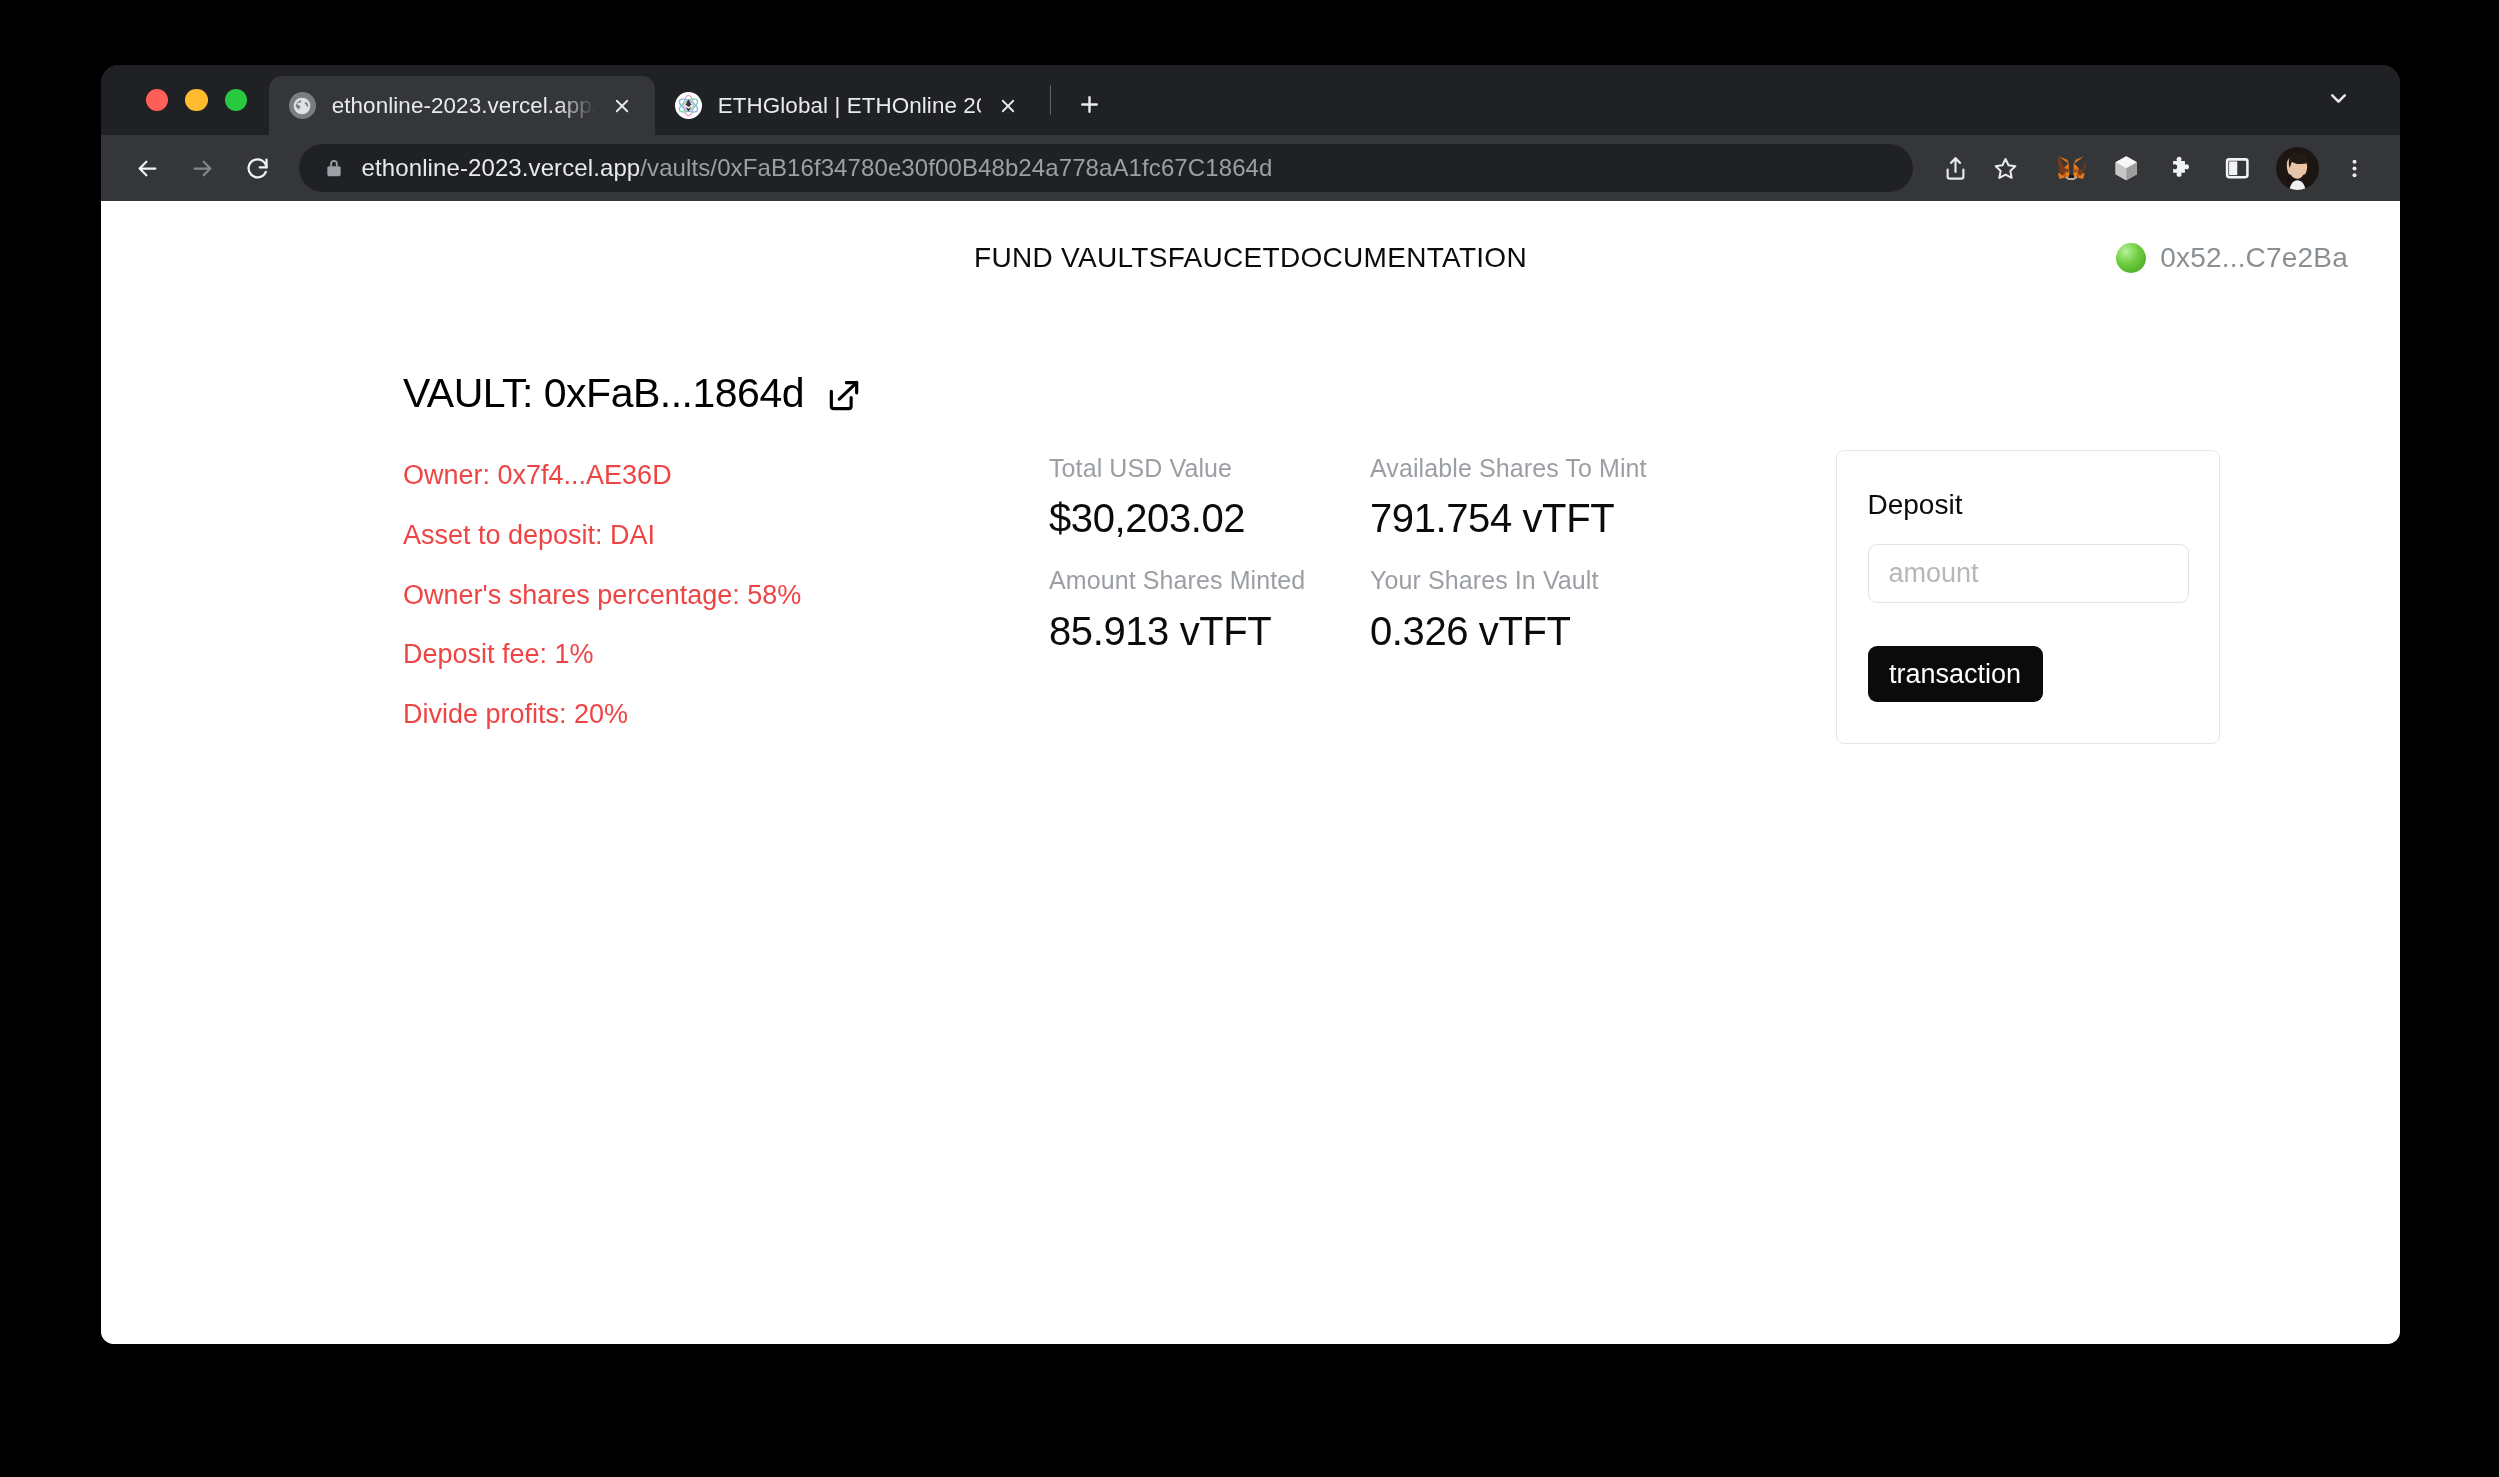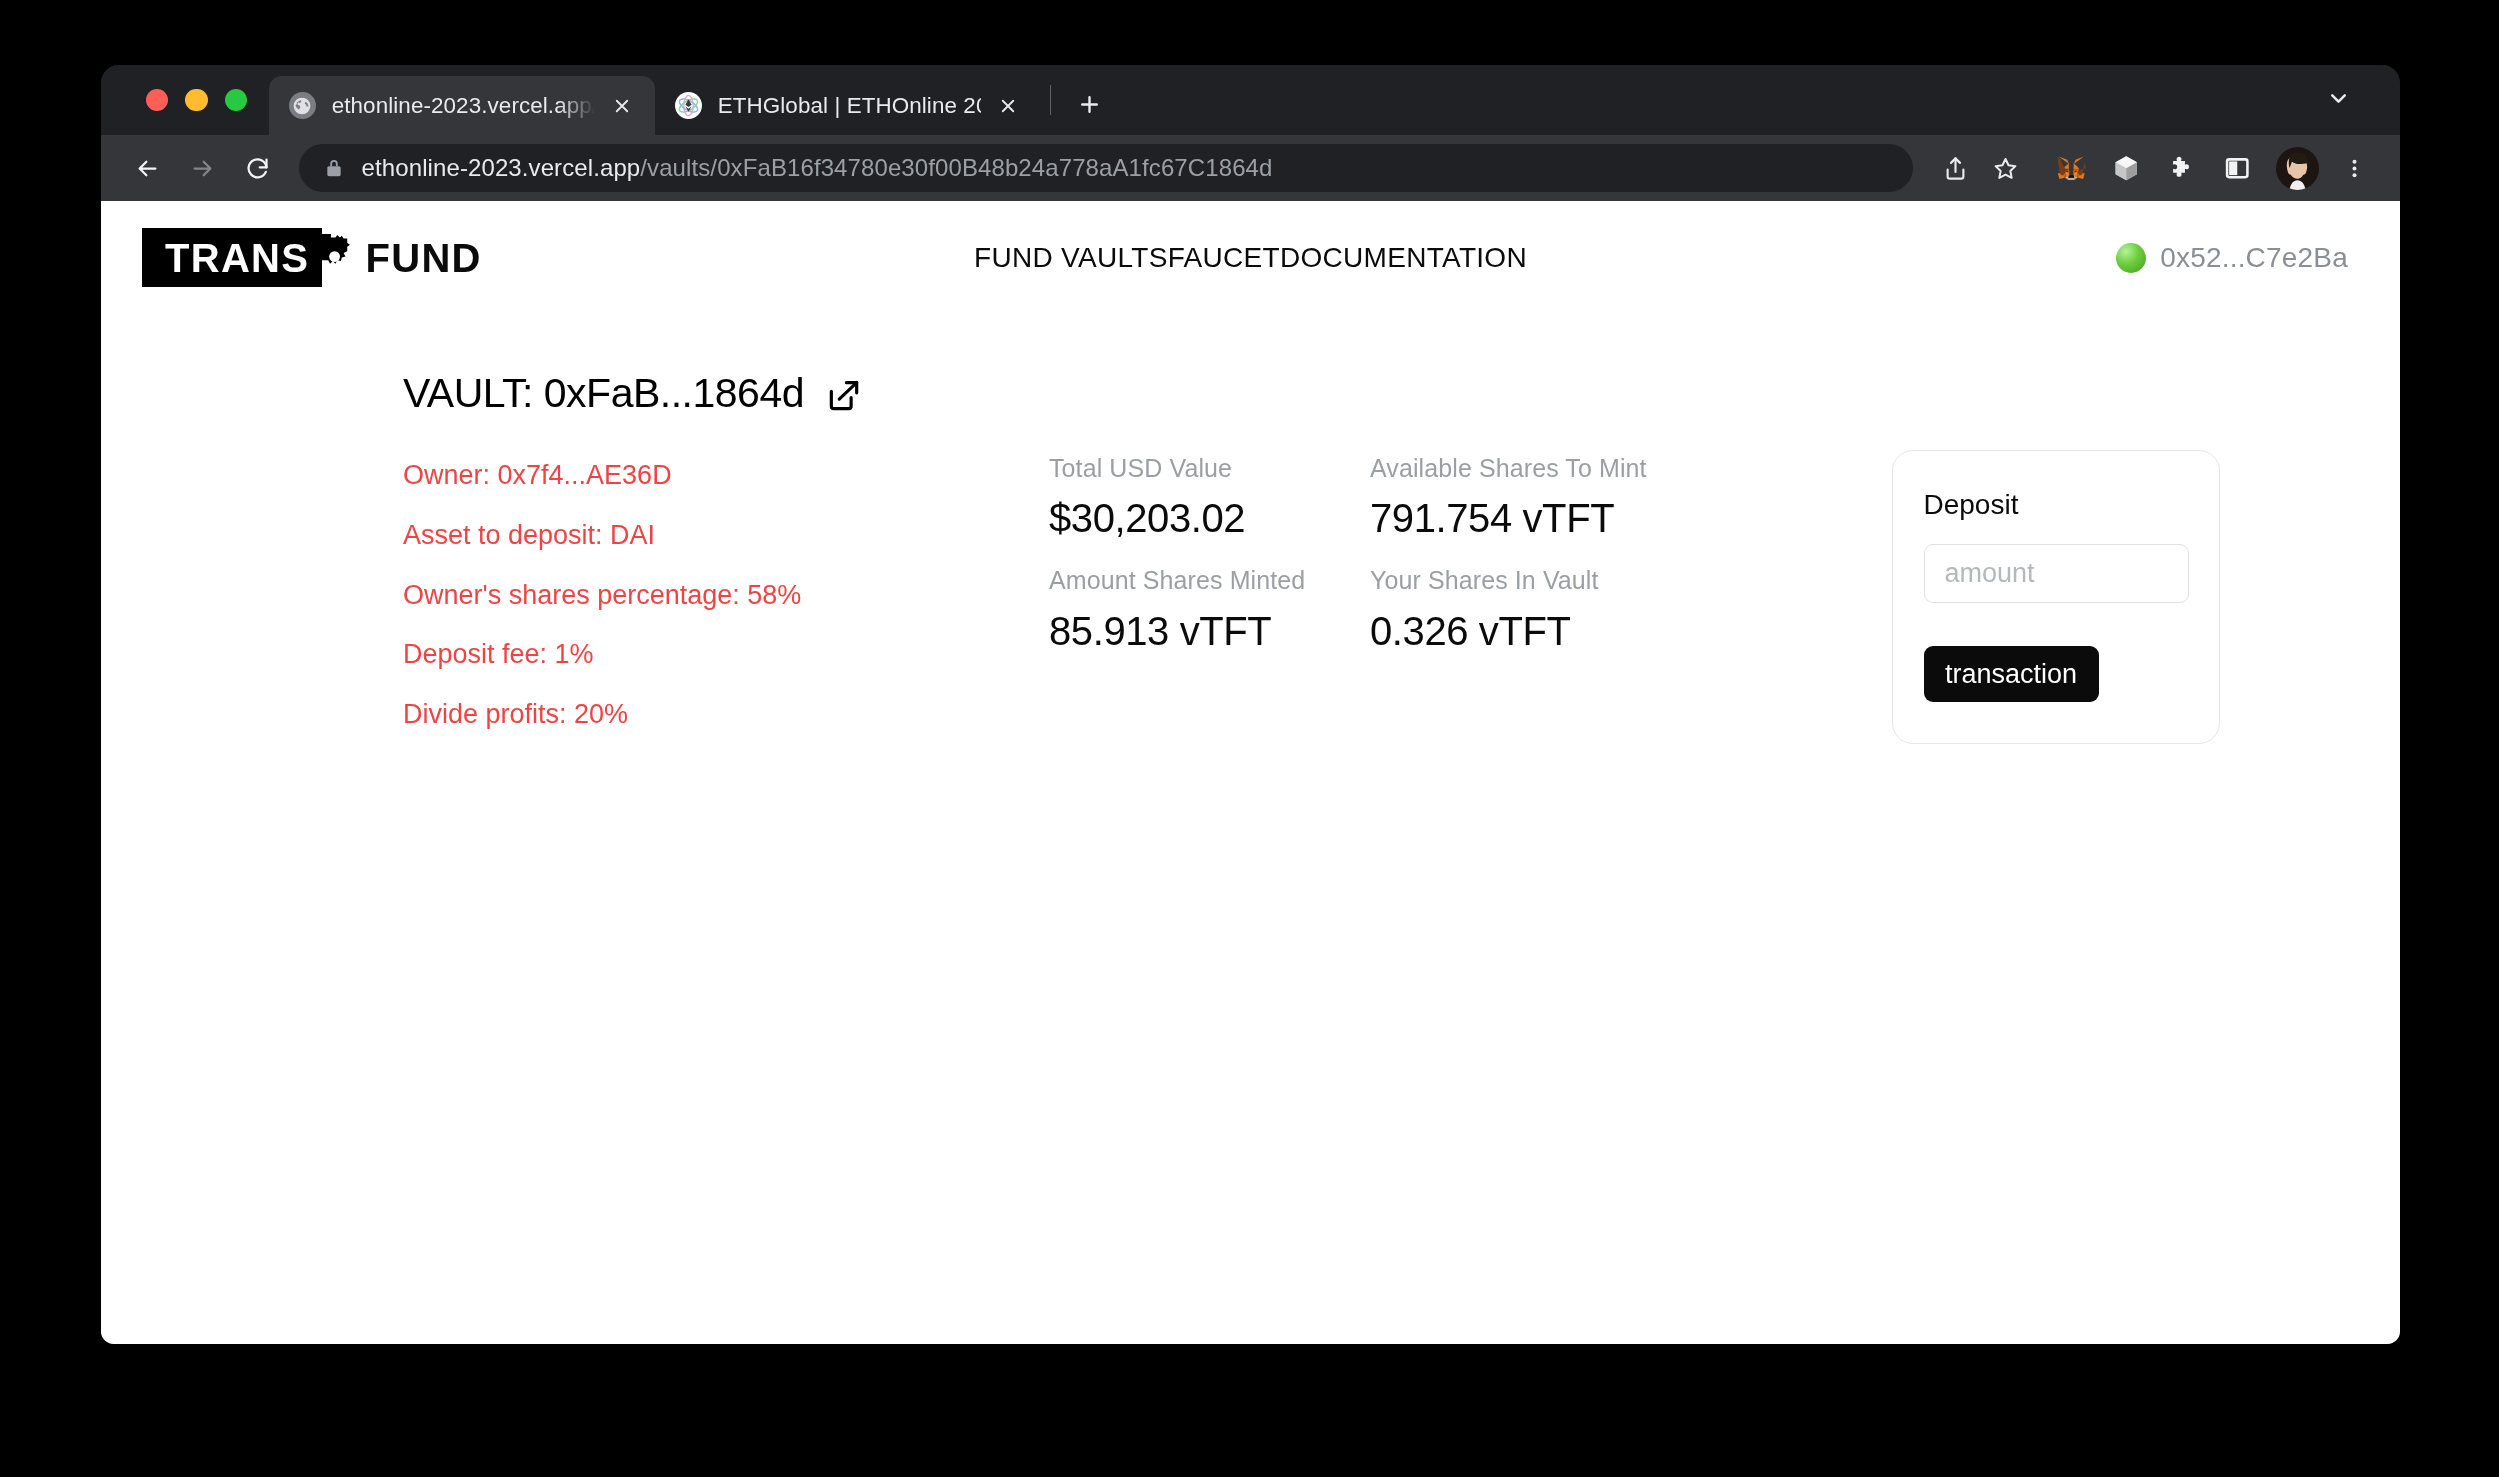--- a/index.html
+++ b/index.html
@@ -259,23 +259,23 @@
     margin-bottom:12.6px; white-space:nowrap;
     letter-spacing:0.1px;
   }
   .stat-value {
     font-size:40px; color:#0b0b0b;
     white-space:nowrap; letter-spacing:-0.4px;
     line-height:1.15;
   }
 
   .deposit-card {
-    width:328px; flex:none;
+    width:384px; flex:none;
     border:1.8px solid #e6e6e6;
-    border-radius:21px;
+    border-radius:8px;
     background:#fff;
     padding:38px 30.5px 41px 30.5px;
     margin-top:3.6px;
   }
   .deposit-title {
     font-size:28px; color:#0b0b0b; margin-bottom:23px;
   }
   .amount-input {
     width:100%; height:59px;
     border:1.8px solid #e2e2e2;
@@ -469,32 +469,20 @@
             <circle cx="12" cy="12" r="2.1"></circle>
             <circle cx="12" cy="19" r="2.1"></circle>
           </svg>
       </div>
     </div>
   </div>
 
   <div class="page">
 
     <div class="site-header">
-      <div class="logo">
-        <div class="logo-block">
-          <span class="logo-trans">TRANS</span>
-        </div>
-        <span class="logo-gear">
-          <svg viewBox="0 0 44 52">
-            <path d="M0 0h12v4h5l2-3 3 3 2-2 2 3h4v5l3 2-3 2v5l-4 2 2 4-4 1-1 4-4-1-2 4-3-3-3 3-2-4H0z" fill="#000"></path>
-            <circle cx="16" cy="25" r="6" fill="#fff"></circle>
-          </svg>
-        </span>
-        <span class="logo-fund">FUND</span>
-      </div>
 
       <nav class="main-nav">
         <span class="nav-link">FUND VAULTS</span>
         <span class="nav-link">FAUCET</span>
         <span class="nav-link">DOCUMENTATION</span>
       </nav>
 
       <div class="wallet">
         <span class="wallet-dot"></span>
         <span class="wallet-addr">0x52...C7e2Ba</span>

